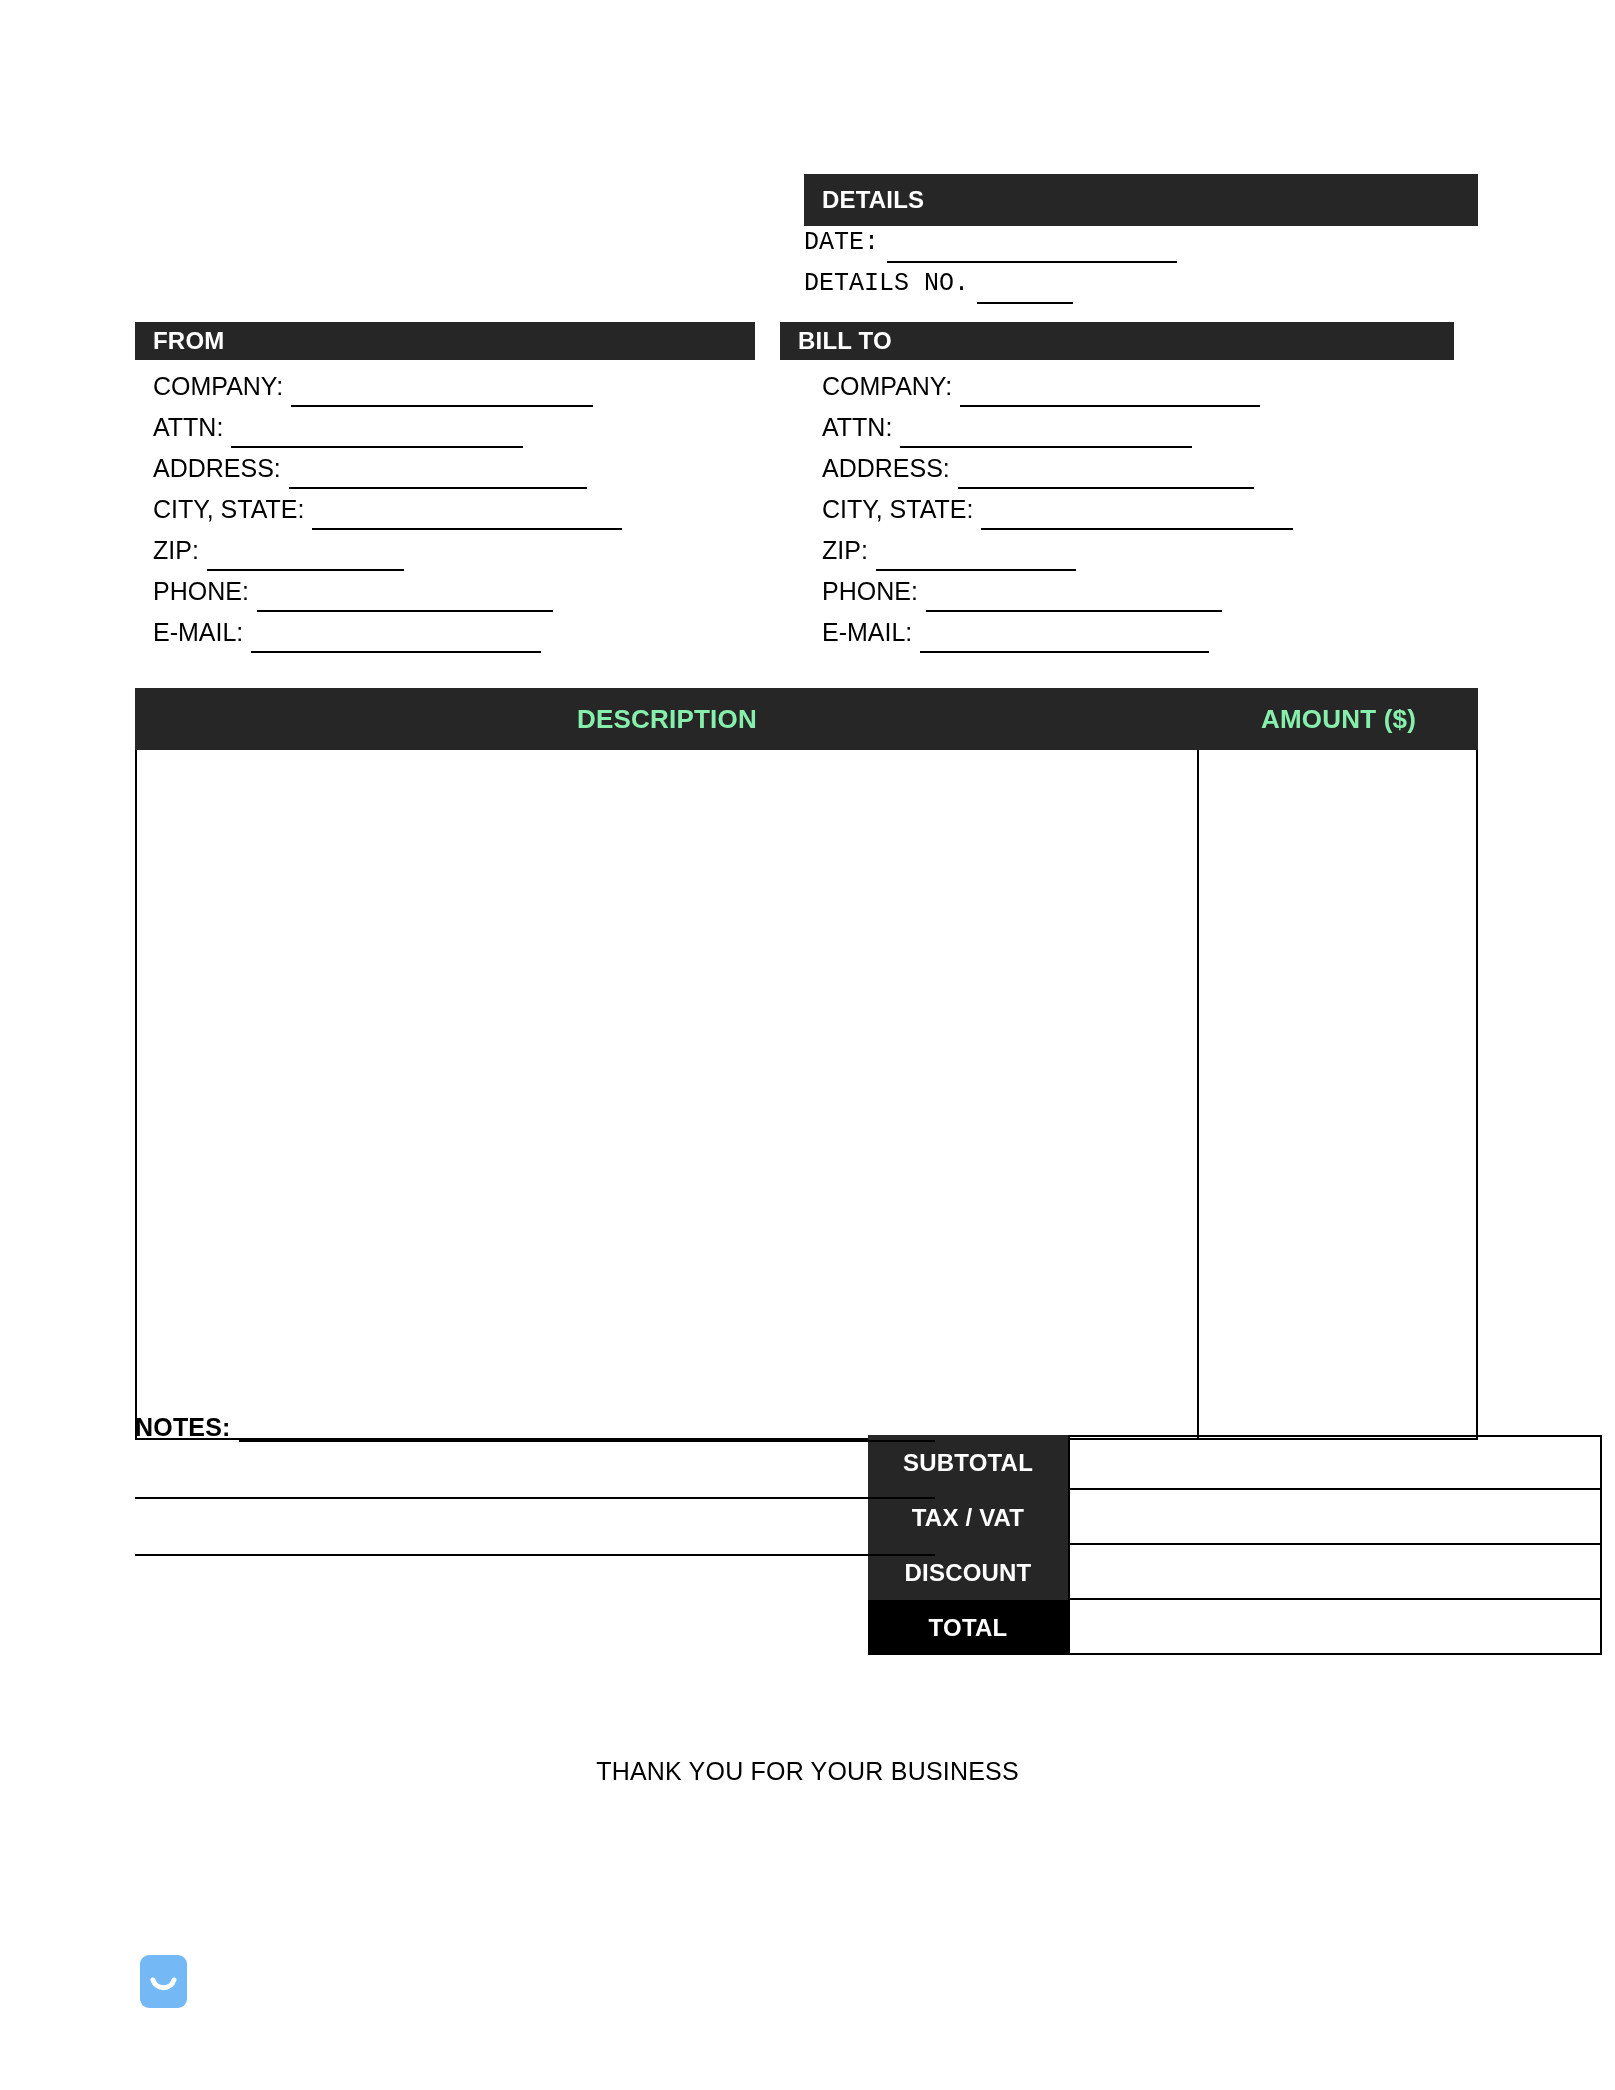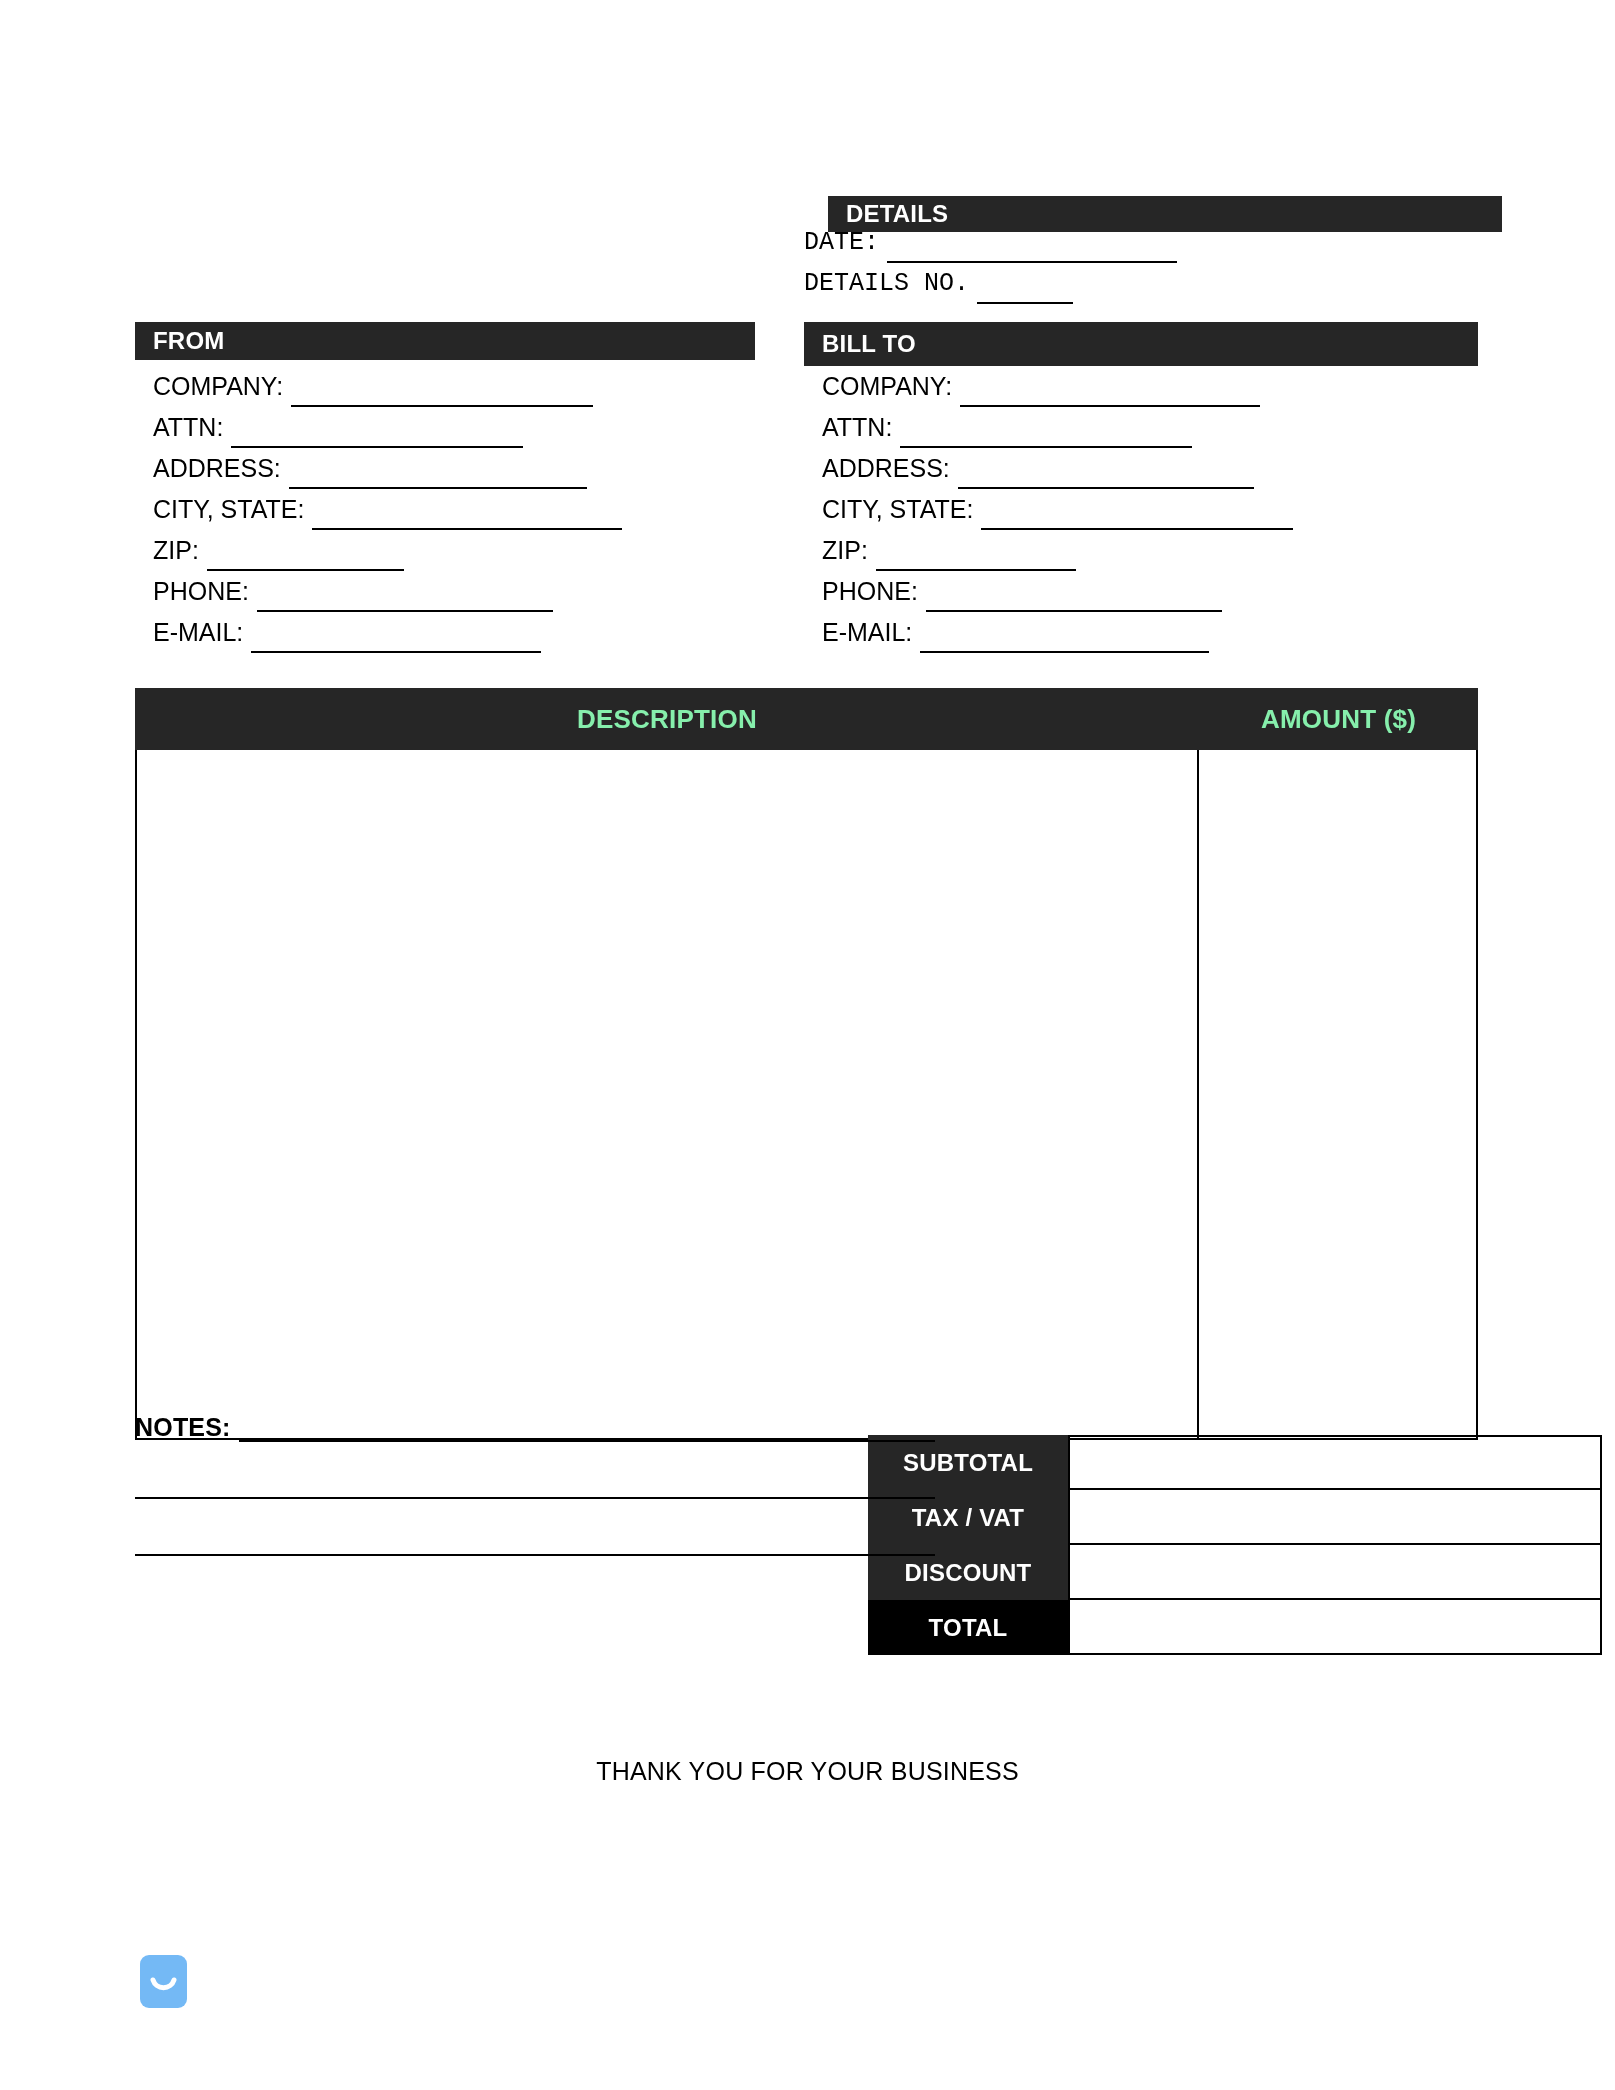--- a/index.html
+++ b/index.html
@@ -47,24 +47,23 @@
     align-items: center;
     padding-left: 18px;
     box-sizing: border-box;
     letter-spacing: 0.2px;
   }
 
   
   .details-bar {
     position: absolute;
     left: 804px;
-    top: 196px;
+    top: 174px;
     width: 674px;
-    height: 36px;
-    margin-left: 24px;
+    height: 52px;
   }
   .details-body {
     position: absolute;
     left: 804px;
     top: 222px;
     width: 674px;
     font-family: Liberation Mono, monospace;
   }
 
   
@@ -90,24 +89,24 @@
     height: 38px;
   }
   .from-body {
     position: absolute;
     left: 135px;
     top: 366px;
     width: 620px;
   }
   .billto-bar {
     position: absolute;
-    left: 804px;
+    left: 780px;
     top: 322px;
     width: 674px;
-    height: 44px;
+    height: 38px;
   }
   .billto-body {
     position: absolute;
     left: 804px;
     top: 366px;
     width: 674px;
   }
   .addr-body .field-row { padding-left: 18px; }
 
   

